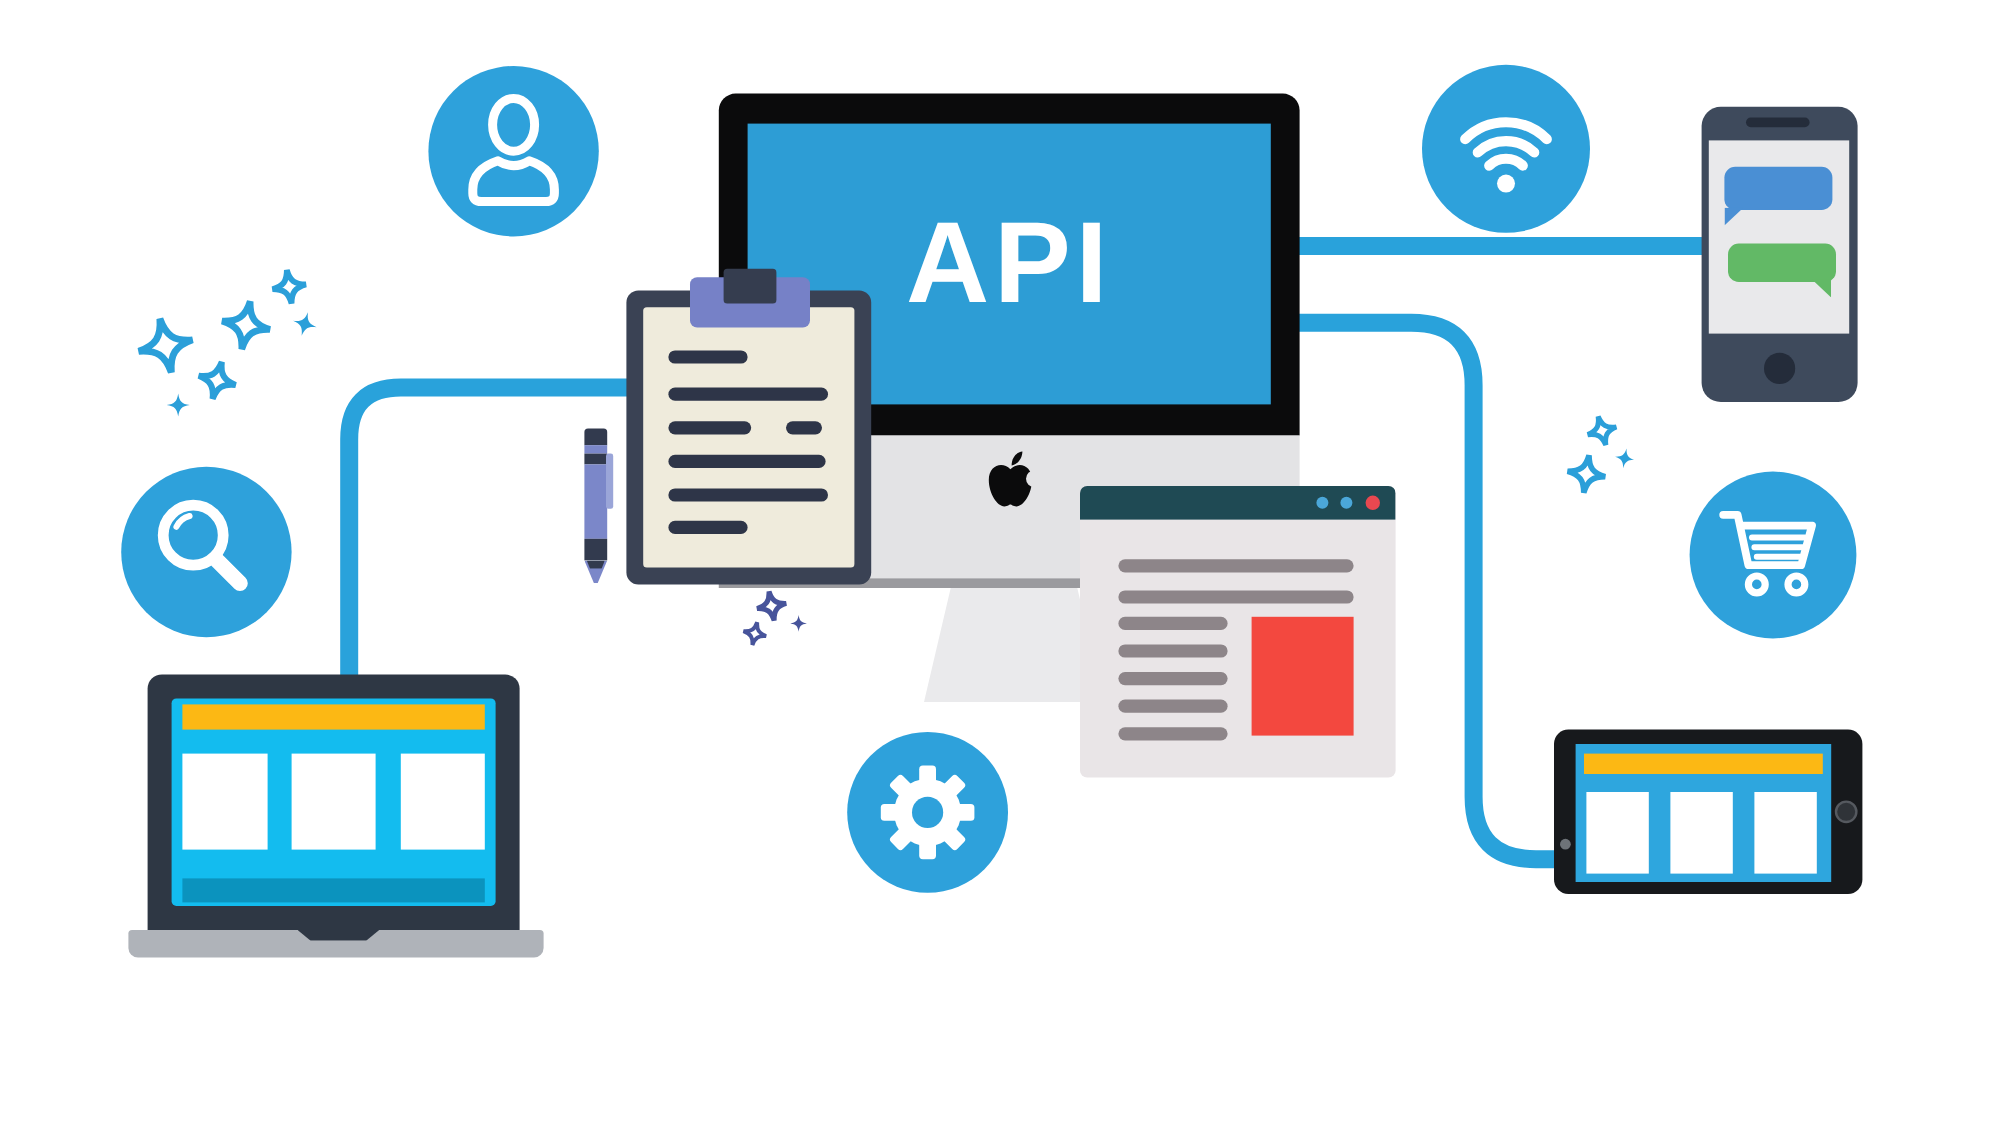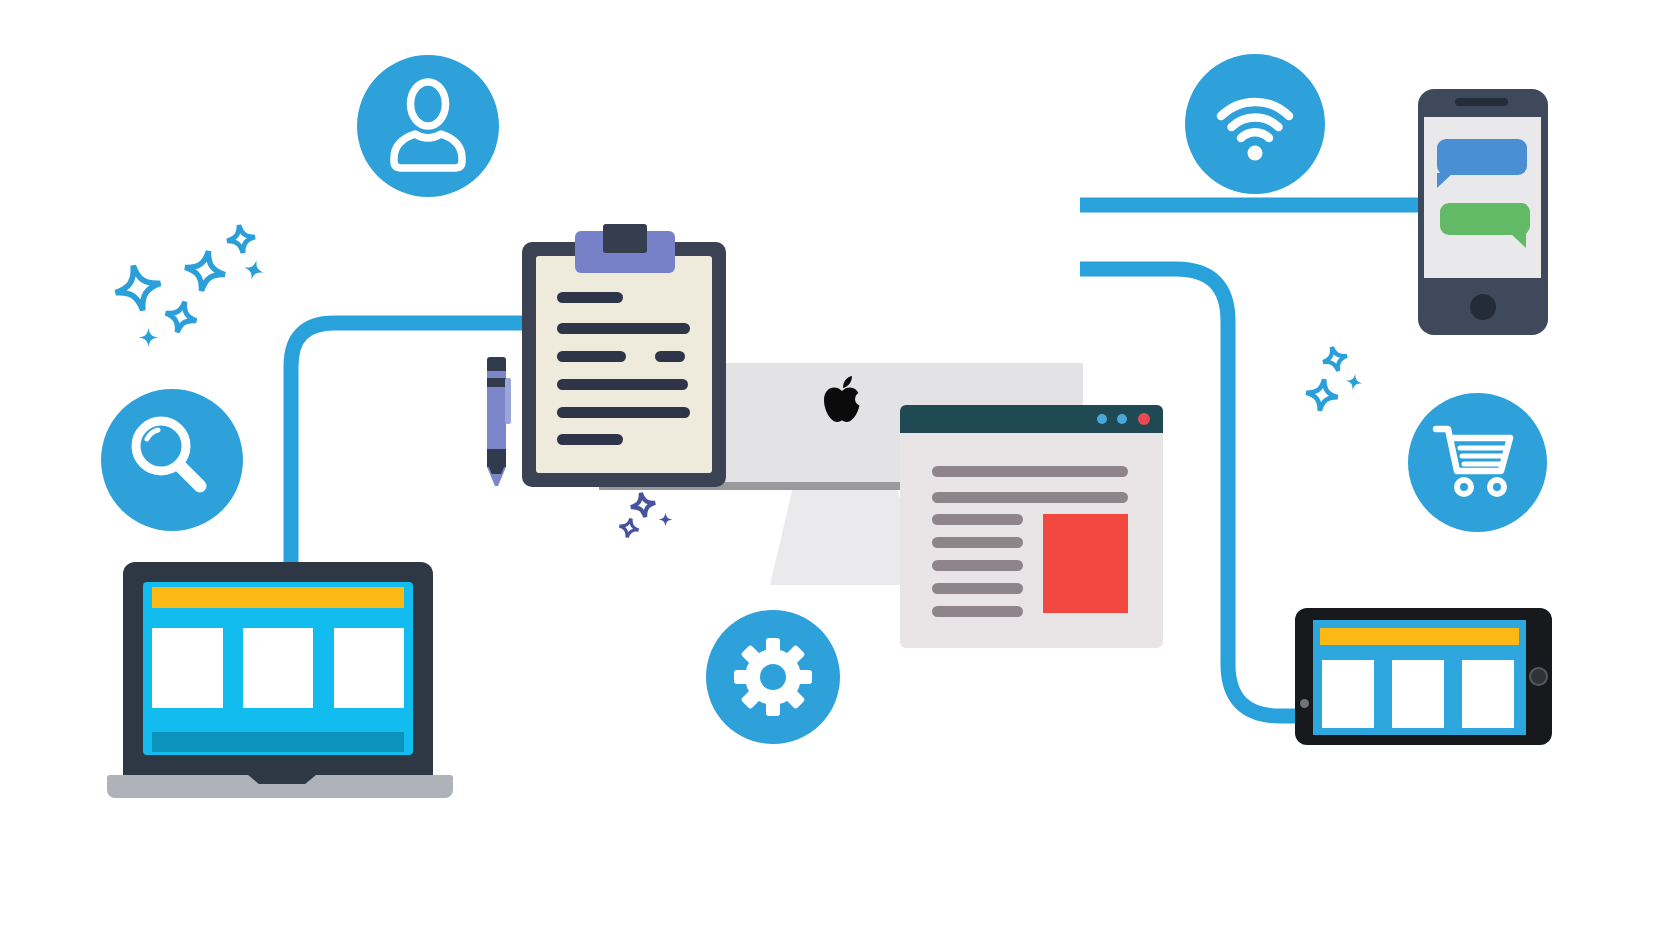--- a/index.html
+++ b/index.html
@@ -66,20 +66,25 @@
 
 <div class="canvas">
 
   <svg class="connectors" width="1680" height="945">
     <path d="M 291 566 V 366 Q 291 323 334 323 H 530" fill="none" stroke="#29A2DB" stroke-width="15"></path>
     <path d="M 1080 205 H 1424" fill="none" stroke="#29A2DB" stroke-width="15"></path>
     <path d="M 1080 269 H 1176 Q 1228 269 1228 321 V 664 Q 1228 716 1280 716 H 1300" fill="none" stroke="#29A2DB" stroke-width="15"></path>
   </svg>
 
   <div class="abs stand"></div>
+  <div class="abs monitor">
+    <div class="screen">
+      <span class="api-label">API</span>
+    </div>
+  </div>
   <div class="abs chin">
     <svg width="42" height="48" viewBox="0 0 42 48" style="position:absolute;left:222px;top:13px;">
       <path d="M21 15 C14 8 3 12 3 24 C3 35 10 46 16 46 C19 46 20 44.5 21 44.5 C22 44.5 23 46 26 46 C32 46 39 35 39 24 C39 12 28 8 21 15 Z" fill="#0B0B0C"></path>
       <circle cx="41" cy="23" r="7" fill="#E3E3E5"></circle>
       <path d="M22 12 C22 5 26 1 31 0 C31 6 27 11 22 12 Z" fill="#0B0B0C"></path>
     </svg>
     <div class="chin-strip"></div>
   </div>
 
   <div class="abs node-circle" style="left:357px;top:55px;width:142px;height:142px;">

